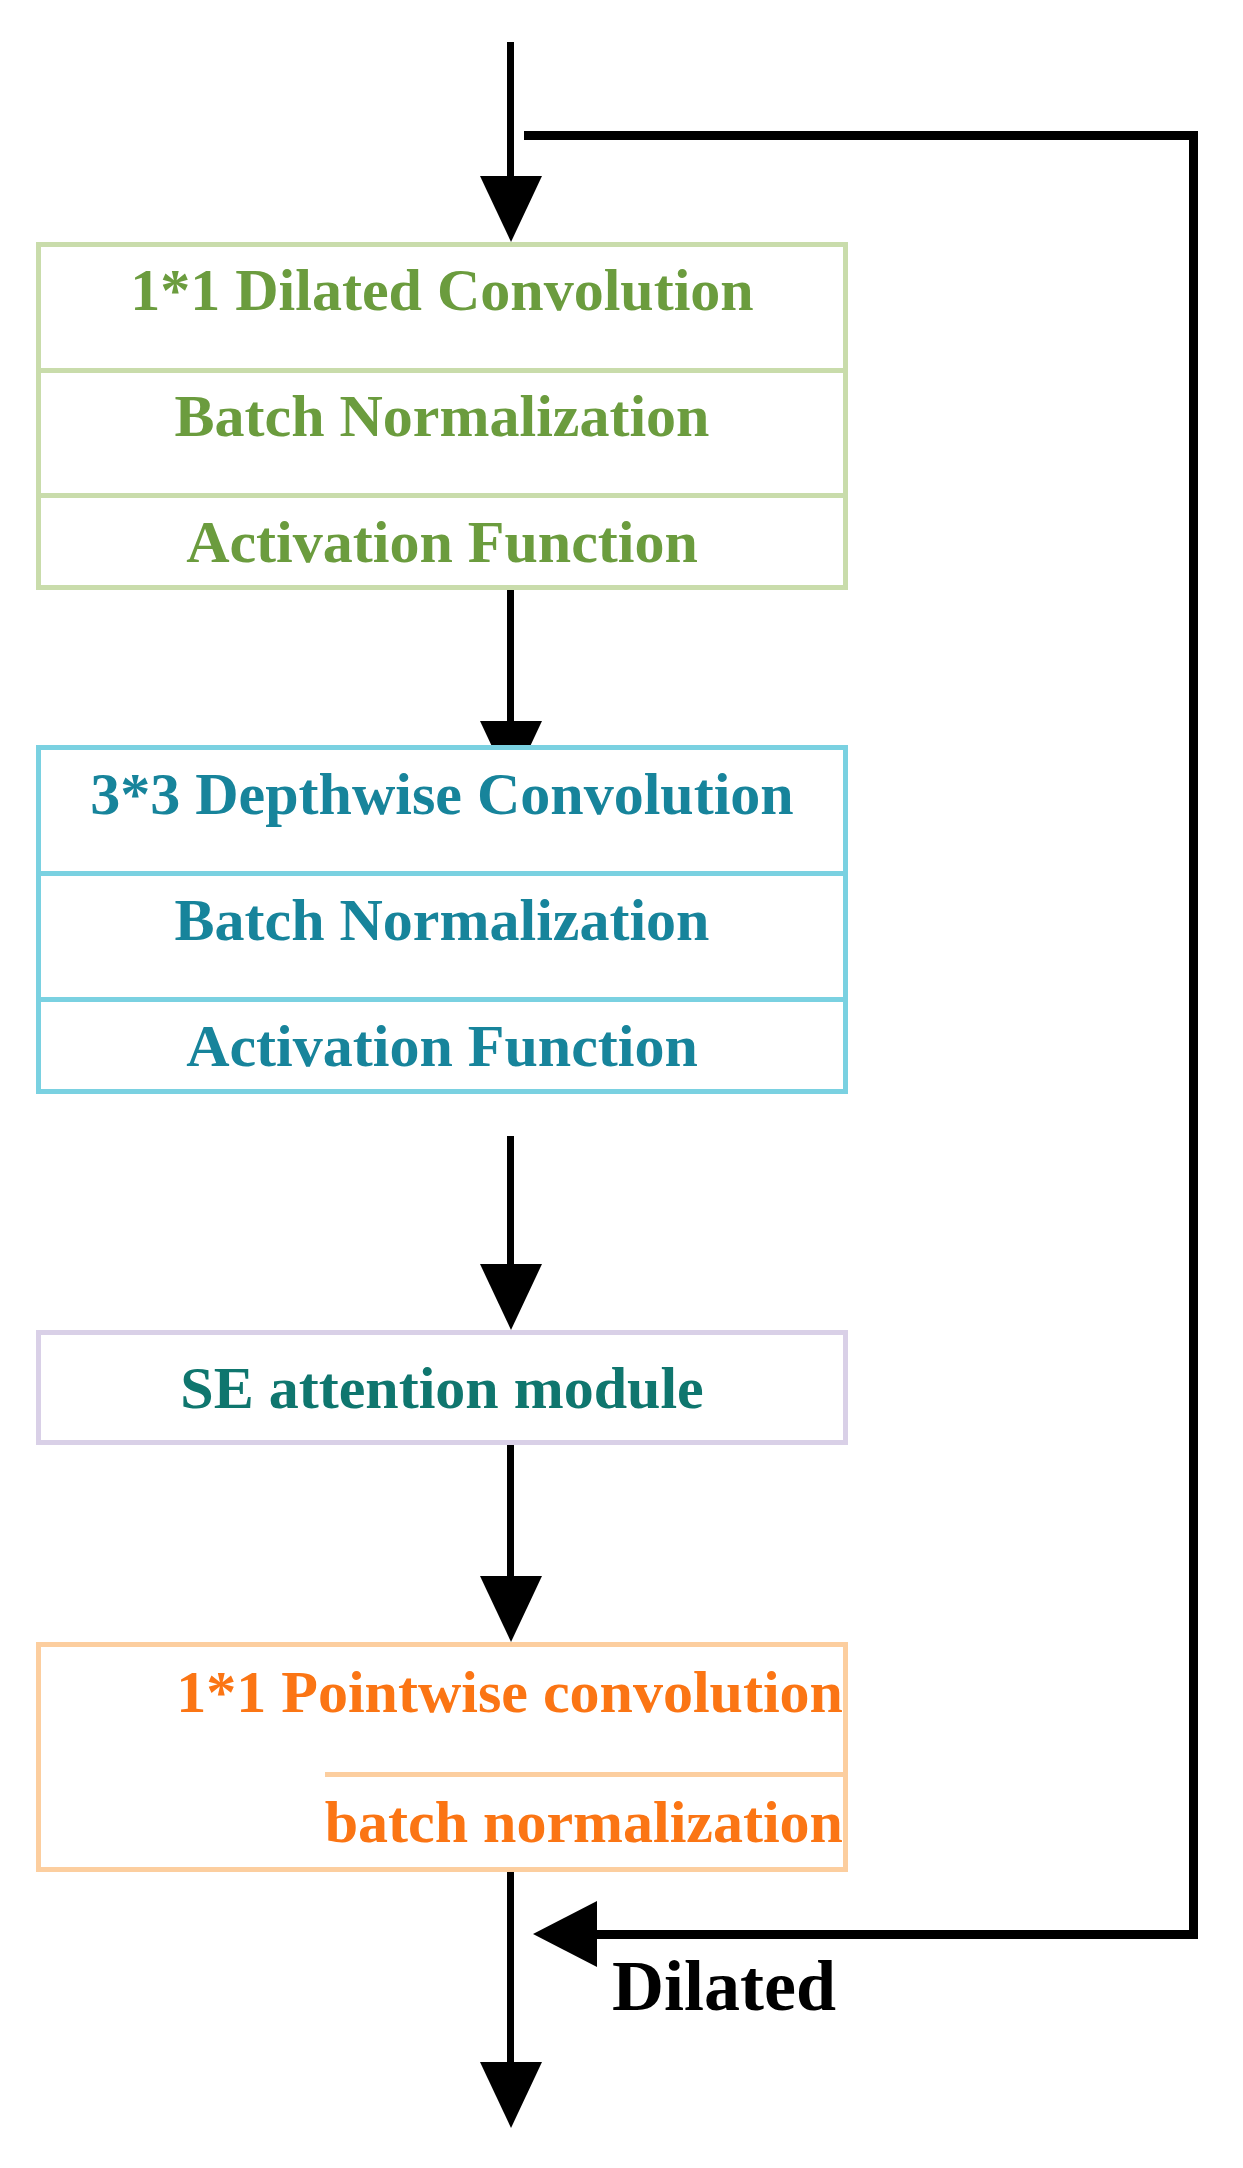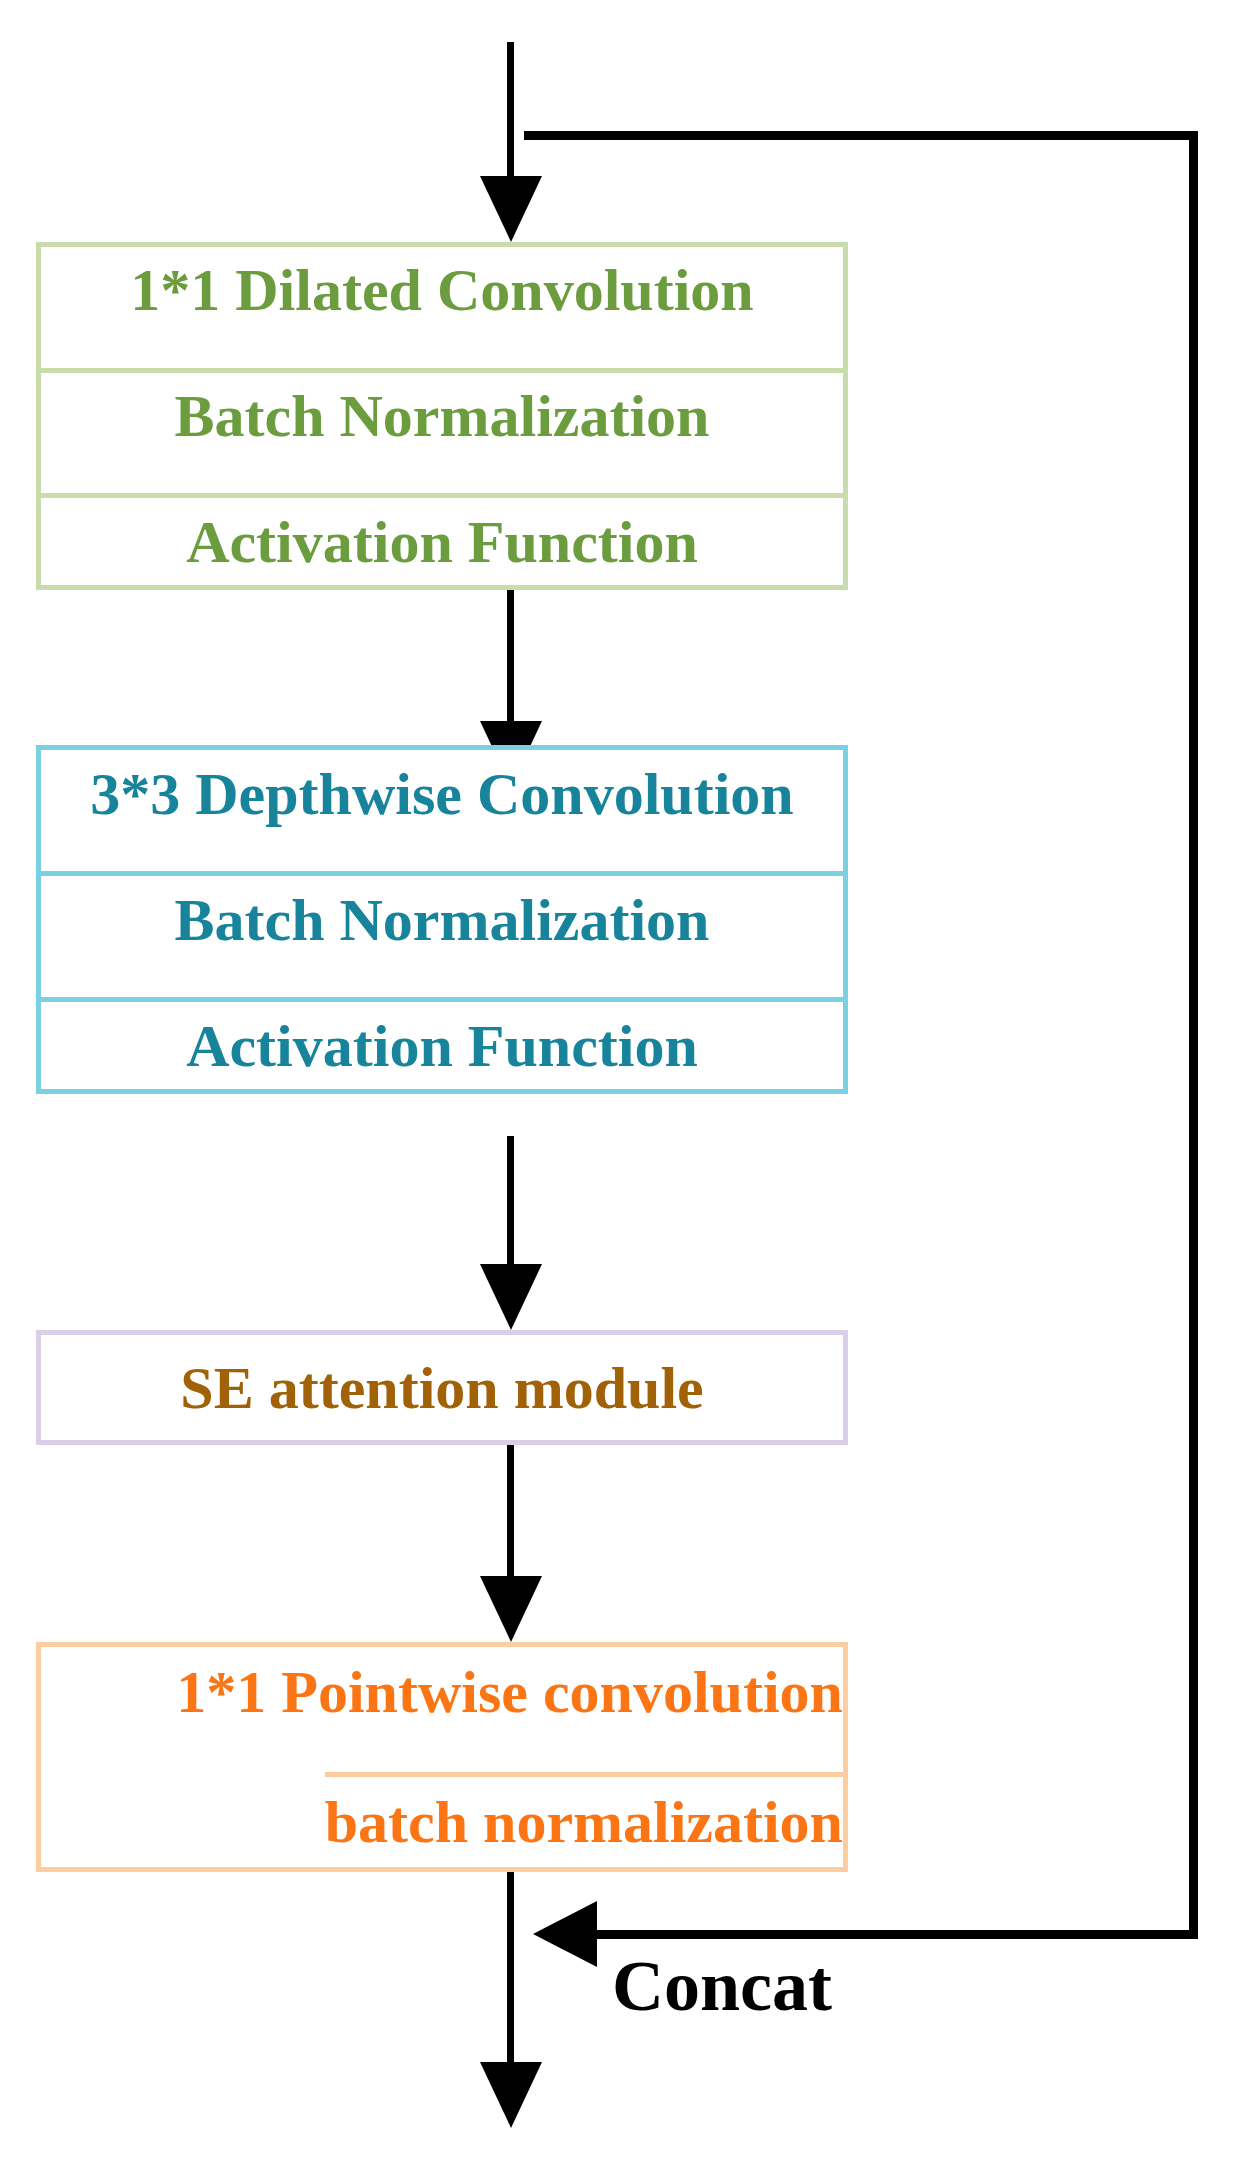--- a/index.html
+++ b/index.html
@@ -87,36 +87,36 @@
       <span>Batch Normalization</span>
     </div>
     <div class="row">
       <span>Activation Function</span>
     </div>
   </div>
 
   <div class="vline" style="left:507px;top:1136px;height:132px"></div>
   <div class="head-down" style="left:480px;top:1264px"></div>
 
-  <div class="block" style="top: 1330px; height: 115px; --bc: #d9d0e7; color: #a16207;">
+  <div class="block" style="top: 1330px; height: 115px; --bc: #d9d0e7; color: #0f766e;">
     <div class="row">
       <span>SE attention module</span>
     </div>
   </div>
 
   <div class="vline" style="left:507px;top:1445px;height:135px"></div>
   <div class="head-down" style="left:480px;top:1576px"></div>
 
   <div class="block" style="top: 1642px; height: 230px; --bc: #fcce9f; color: rgb(251, 117, 20); align-items: flex-end;">
     <div class="row">
       <span>1*1 Pointwise convolution</span>
     </div>
     <div class="row">
       <span>batch normalization</span>
     </div>
   </div>
 
   <div class="vline" style="left:507px;top:1872px;height:194px"></div>
   <div class="head-down" style="left:480px;top:2062px"></div>
 
-  <div class="concat">Concat</div>
+  <div class="concat">Dilated</div>
 
 </div>
 
 </body></html>

